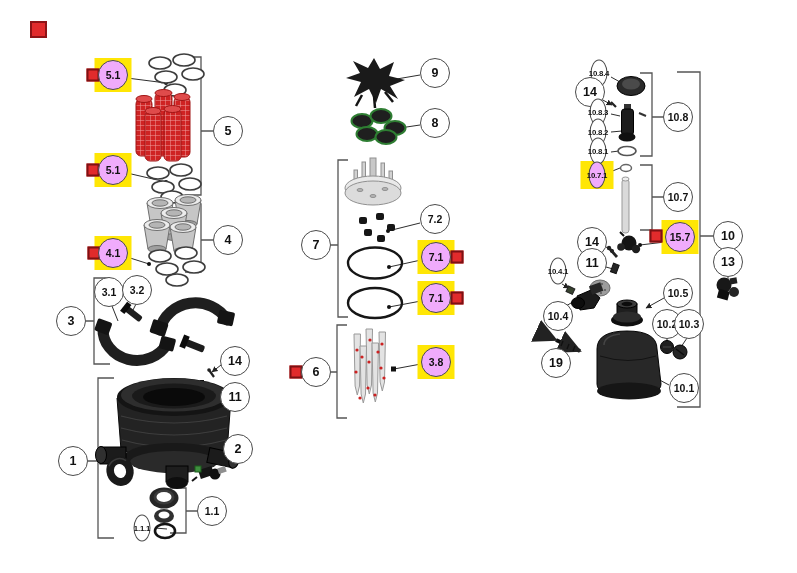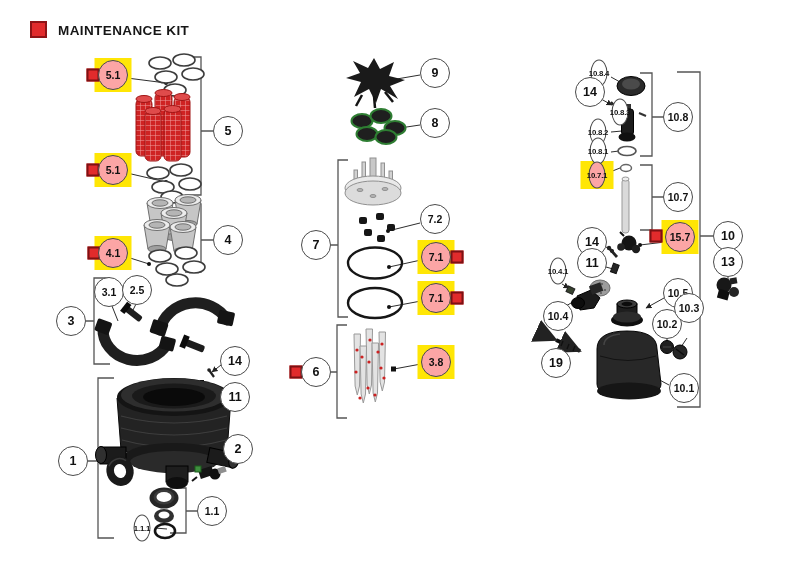--- a/index.html
+++ b/index.html
@@ -7,35 +7,34 @@
          font-family:"Liberation Sans", sans-serif;}
   #diagram-svg{position:absolute;left:0;top:0;z-index:1;}
   .hlsq{position:absolute;transform:translate(-50%,-50%);width:37px;height:34px;
         background:#ffe605;z-index:2;}
   .co{position:absolute;transform:translate(-50%,-50%);width:30px;height:30px;
       border-radius:50%;background:#fff;border:1.4px solid #4b4b4b;box-sizing:border-box;
       display:flex;align-items:center;justify-content:center;font-weight:bold;
       font-size:12.5px;color:#111;z-index:3;line-height:1;}
   .co.md{font-size:10.5px;}
   .co.sm{width:17px;height:27px;font-size:7.8px;letter-spacing:-0.2px;justify-content:center;}
-  .co.hl{background:#fca5a5;}
+  .co.hl{background:#f0abfc;}
   .mk{position:absolute;transform:translate(-50%,-50%);width:13px;height:13px;
       background:#e12b2c;border:2px solid #7c1113;box-sizing:border-box;z-index:3;}
   #legend-square{position:absolute;left:30px;top:21px;width:17px;height:17px;
       background:#e12b2c;border:2.5px solid #8e1316;box-sizing:border-box;z-index:3;}
   #page-title{position:absolute;left:58px;top:23px;font-weight:bold;font-size:13.5px;
       letter-spacing:0.4px;color:#161616;z-index:3;}
 </style>
 </head>
 <body>
 
 <div id="stage">
 
   <div id="legend-square"></div>
-  <div id="page-title">MAINTENANCE KIT</div>
 
   <svg id="diagram-svg" width="797" height="573" viewBox="0 0 797 573">
     <defs>
       <pattern id="rm" width="5" height="5" patternUnits="userSpaceOnUse">
         <rect width="5" height="5" fill="#cf2323"></rect>
         <path d="M0,0H5 M0,0V5" stroke="#f09f9f" stroke-width="1"></path>
       </pattern>
       <marker id="arr" markerWidth="7" markerHeight="7" refX="5.5" refY="3" orient="auto">
         <path d="M0,0L6,3L0,6Z" fill="#222"></path>
       </marker>
@@ -437,21 +436,21 @@
   <div class="co md hl" style="left:113px;top:253px">
       <span>4.1</span>
     </div>
   <div class="co" style="left:228px;top:240px">
       <span>4</span>
     </div>
   <div class="co md" style="left:109px;top:292px">
       <span>3.1</span>
     </div>
   <div class="co md" style="left:137px;top:290px">
-      <span>2.5</span>
+      <span>3.2</span>
     </div>
   <div class="co" style="left:71px;top:321px">
       <span>3</span>
     </div>
   <div class="co" style="left:235px;top:361px">
       <span>14</span>
     </div>
   <div class="co" style="left:235px;top:397px">
       <span>11</span>
     </div>
@@ -492,21 +491,21 @@
   <div class="co md hl" style="left:436px;top:362px">
       <span>3.8</span>
     </div>
 
   <div class="co sm" style="left:599px;top:73px">
       <span>10.8.4</span>
     </div>
   <div class="co" style="left:590px;top:92px">
       <span>14</span>
     </div>
-  <div class="co sm" style="left:620px;top:112px">
+  <div class="co sm" style="left:598px;top:112px">
       <span>10.8.3</span>
     </div>
   <div class="co sm" style="left:598px;top:132px">
       <span>10.8.2</span>
     </div>
   <div class="co sm" style="left:598px;top:151px">
       <span>10.8.1</span>
     </div>
   <div class="co md" style="left:678px;top:117px">
       <span>10.8</span>
@@ -537,21 +536,21 @@
     </div>
   <div class="co md" style="left:558px;top:316px">
       <span>10.4</span>
     </div>
   <div class="co md" style="left:678px;top:293px">
       <span>10.5</span>
     </div>
   <div class="co md" style="left:667px;top:324px">
       <span>10.2</span>
     </div>
-  <div class="co md" style="left:689px;top:308px">
+  <div class="co md" style="left:689px;top:324px">
       <span>10.3</span>
     </div>
   <div class="co" style="left:556px;top:363px">
       <span>19</span>
     </div>
   <div class="co md" style="left:684px;top:388px">
       <span>10.1</span>
     </div>
 
 </div>

